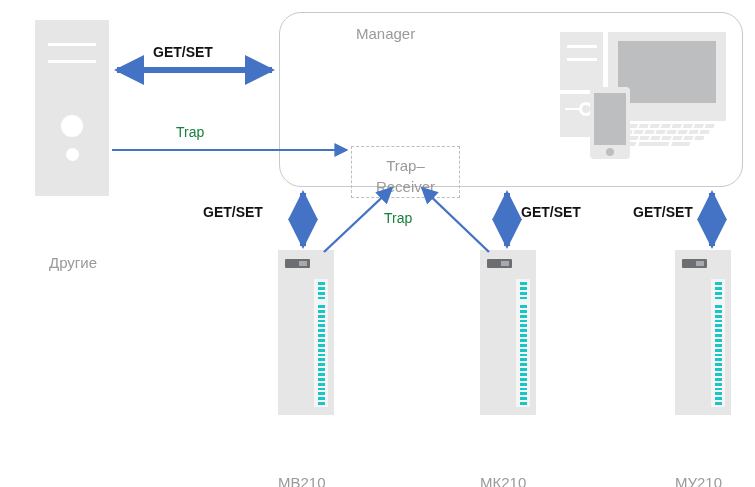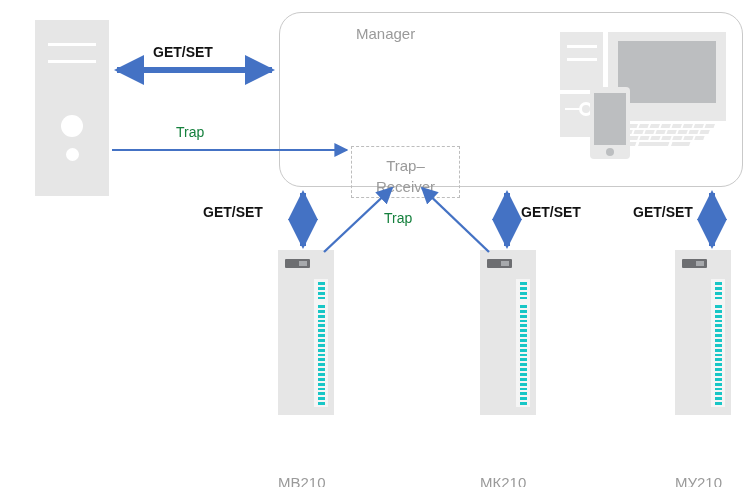--- a/index.html
+++ b/index.html
@@ -353,20 +353,21 @@
     <div class="phome"></div>
   </div>
 
   <div class="abs tower-left">
     <div class="slot s1"></div>
     <div class="slot s2"></div>
     <div class="dot-big"></div>
     <div class="dot-small"></div>
   </div>
   <div class="abs other-devices-label label-gray">
+    <div>Другие</div>
   </div>
 
   <div class="abs agent agent-1">
     <div class="connector"></div>
     <div class="led-panel">
       <div class="led"></div>
       <div class="led"></div>
       <div class="led"></div>
       <div class="led"></div>
       <div class="led-gap"></div>

